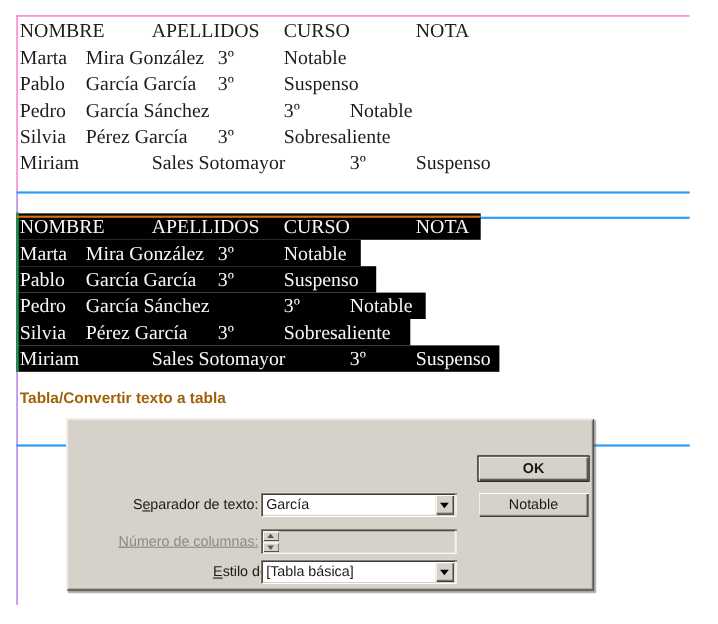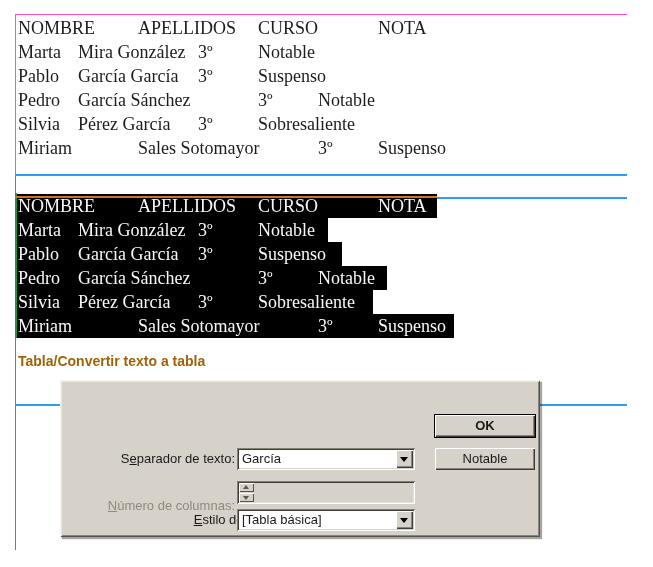--- a/index.html
+++ b/index.html
@@ -165,21 +165,21 @@
       <span>S</span><u>e</u><span>parador de texto:</span>
     </div>
     <div class="combo" style="top:68px;">
       <span class="val">García</span>
       <span class="drop">
           <span class="tri"></span>
         </span>
     </div>
     <div class="btn" style="top:68px;">Notable</div>
 
-    <div class="dlabel disabled" style="top:115px;">
+    <div class="dlabel disabled" style="top:101px;text-decoration:underline;">
       <span></span><u>N</u><span>úmero de columnas:</span>
     </div>
     <div class="numfield" style="top:101px;">
       <span class="spin">
         <span class="spinbtn up">
             <span class="tri"></span>
           </span>
         <span class="spinbtn dn">
             <span class="tri"></span>
           </span>

